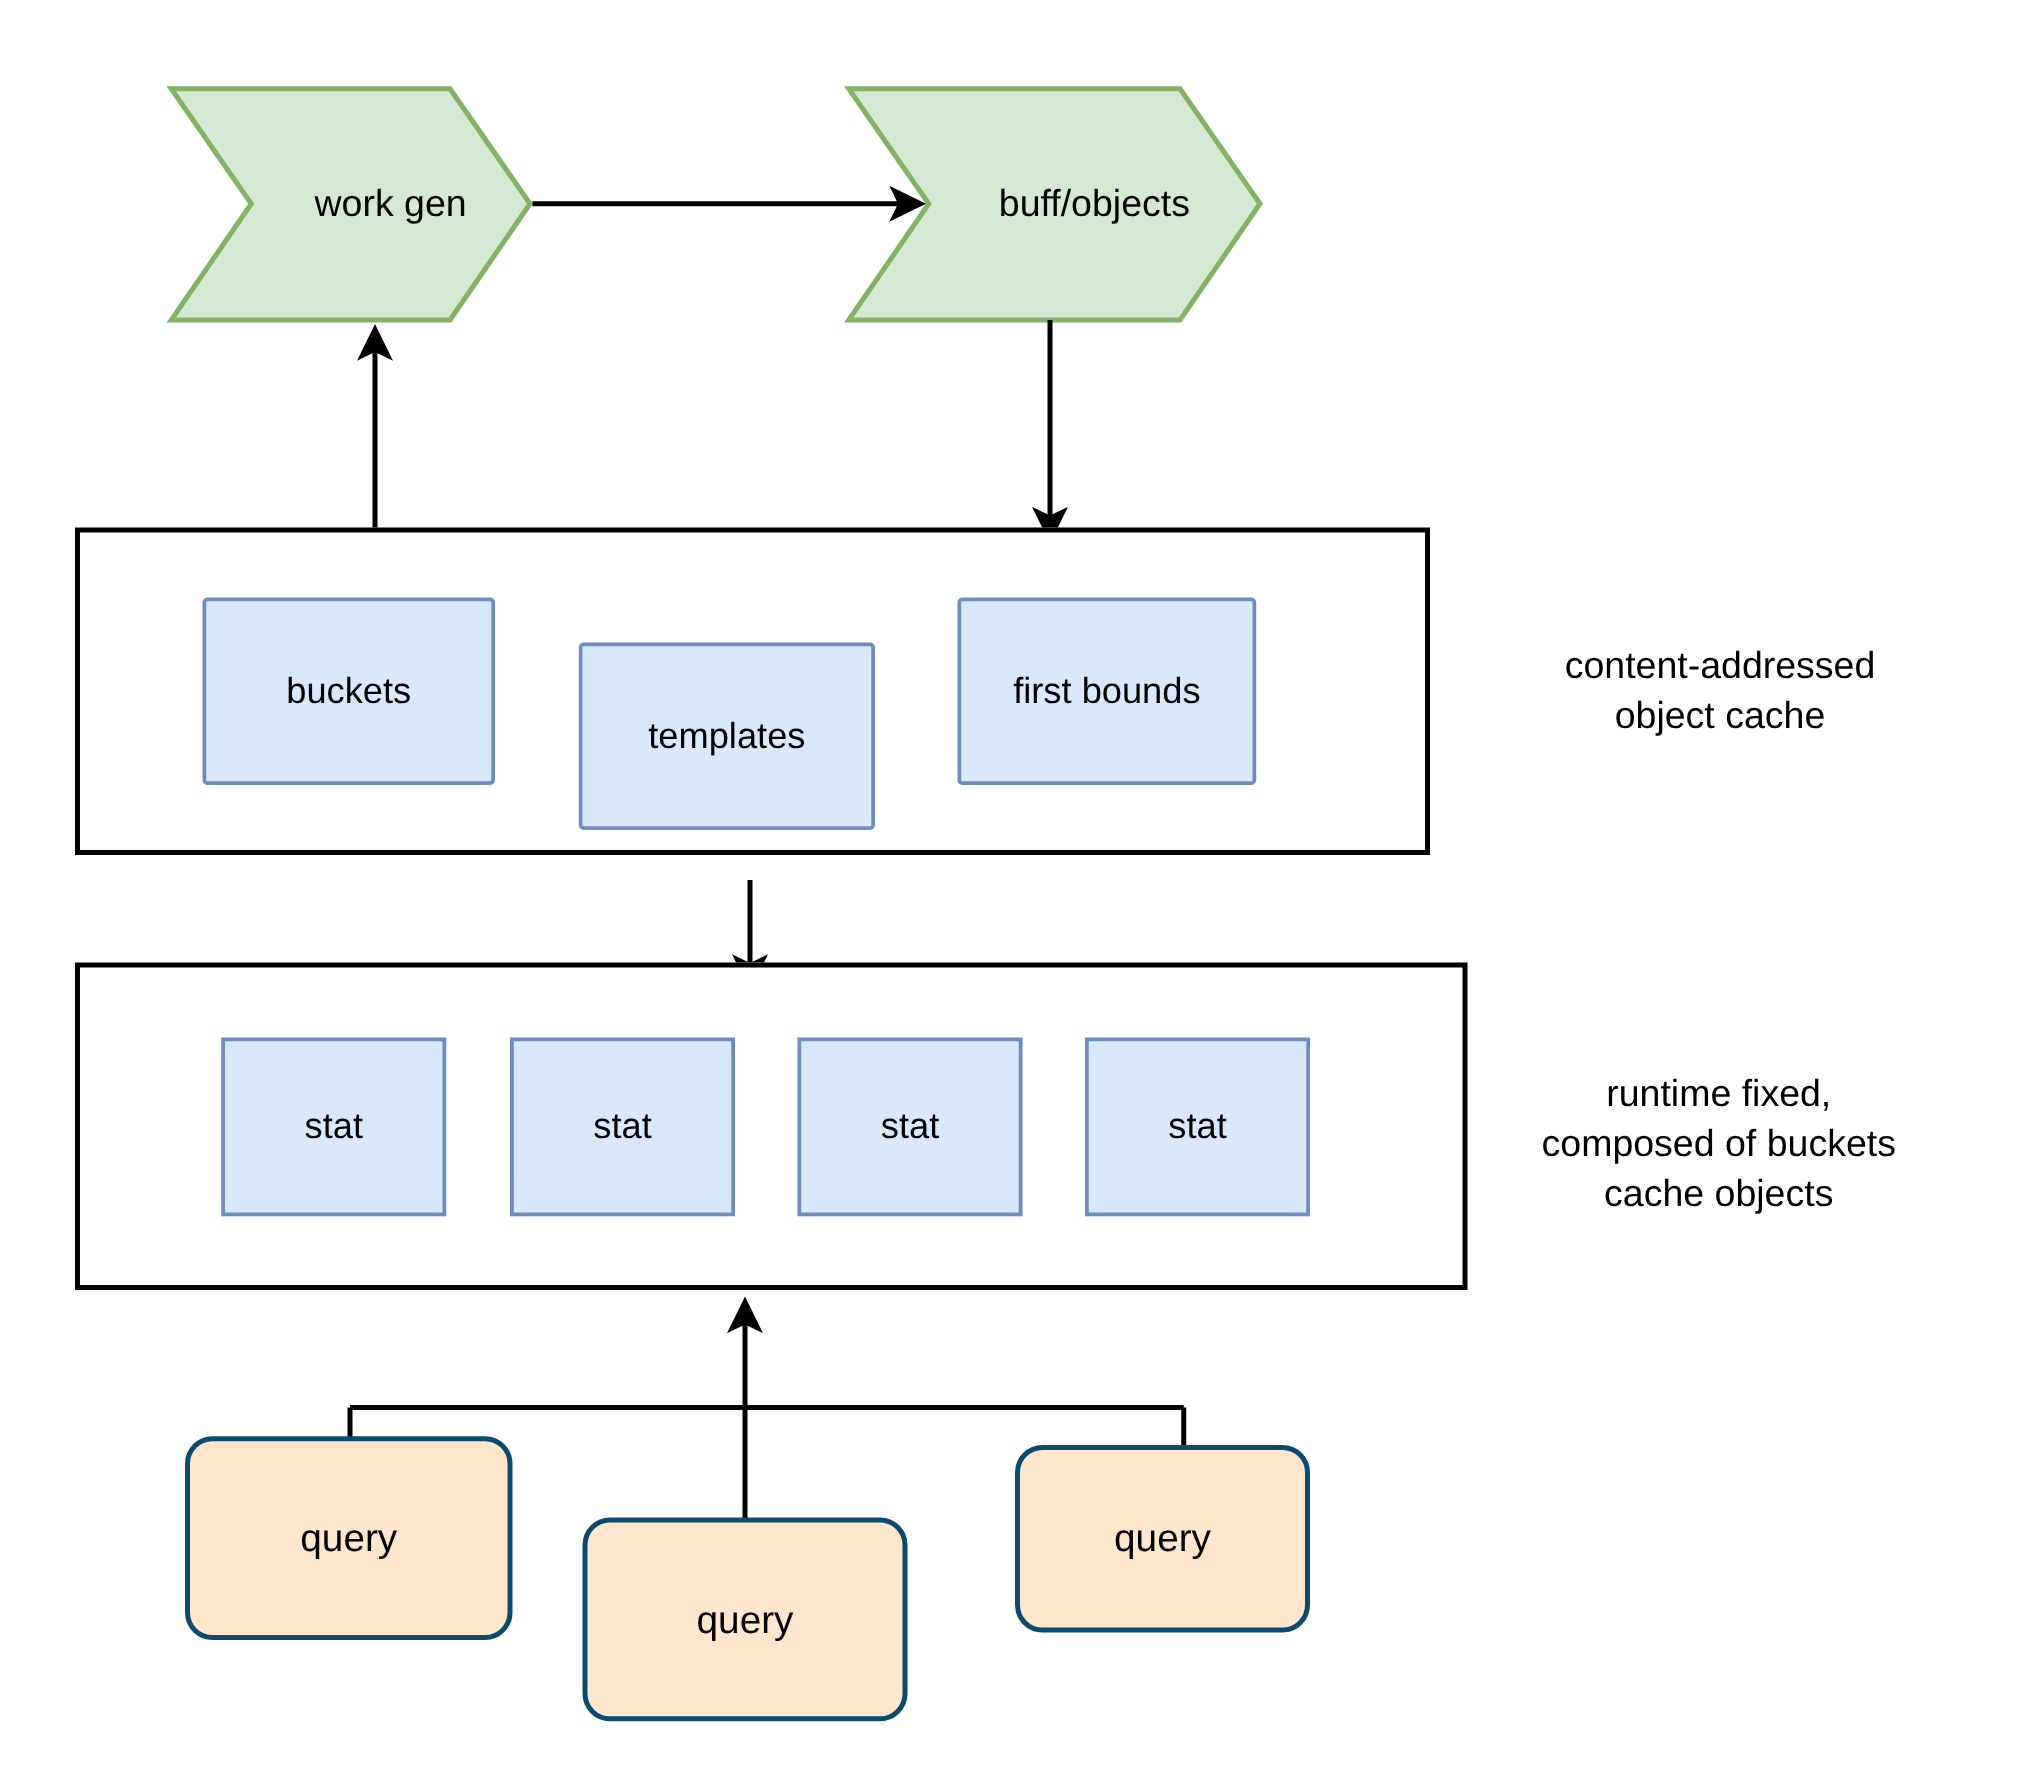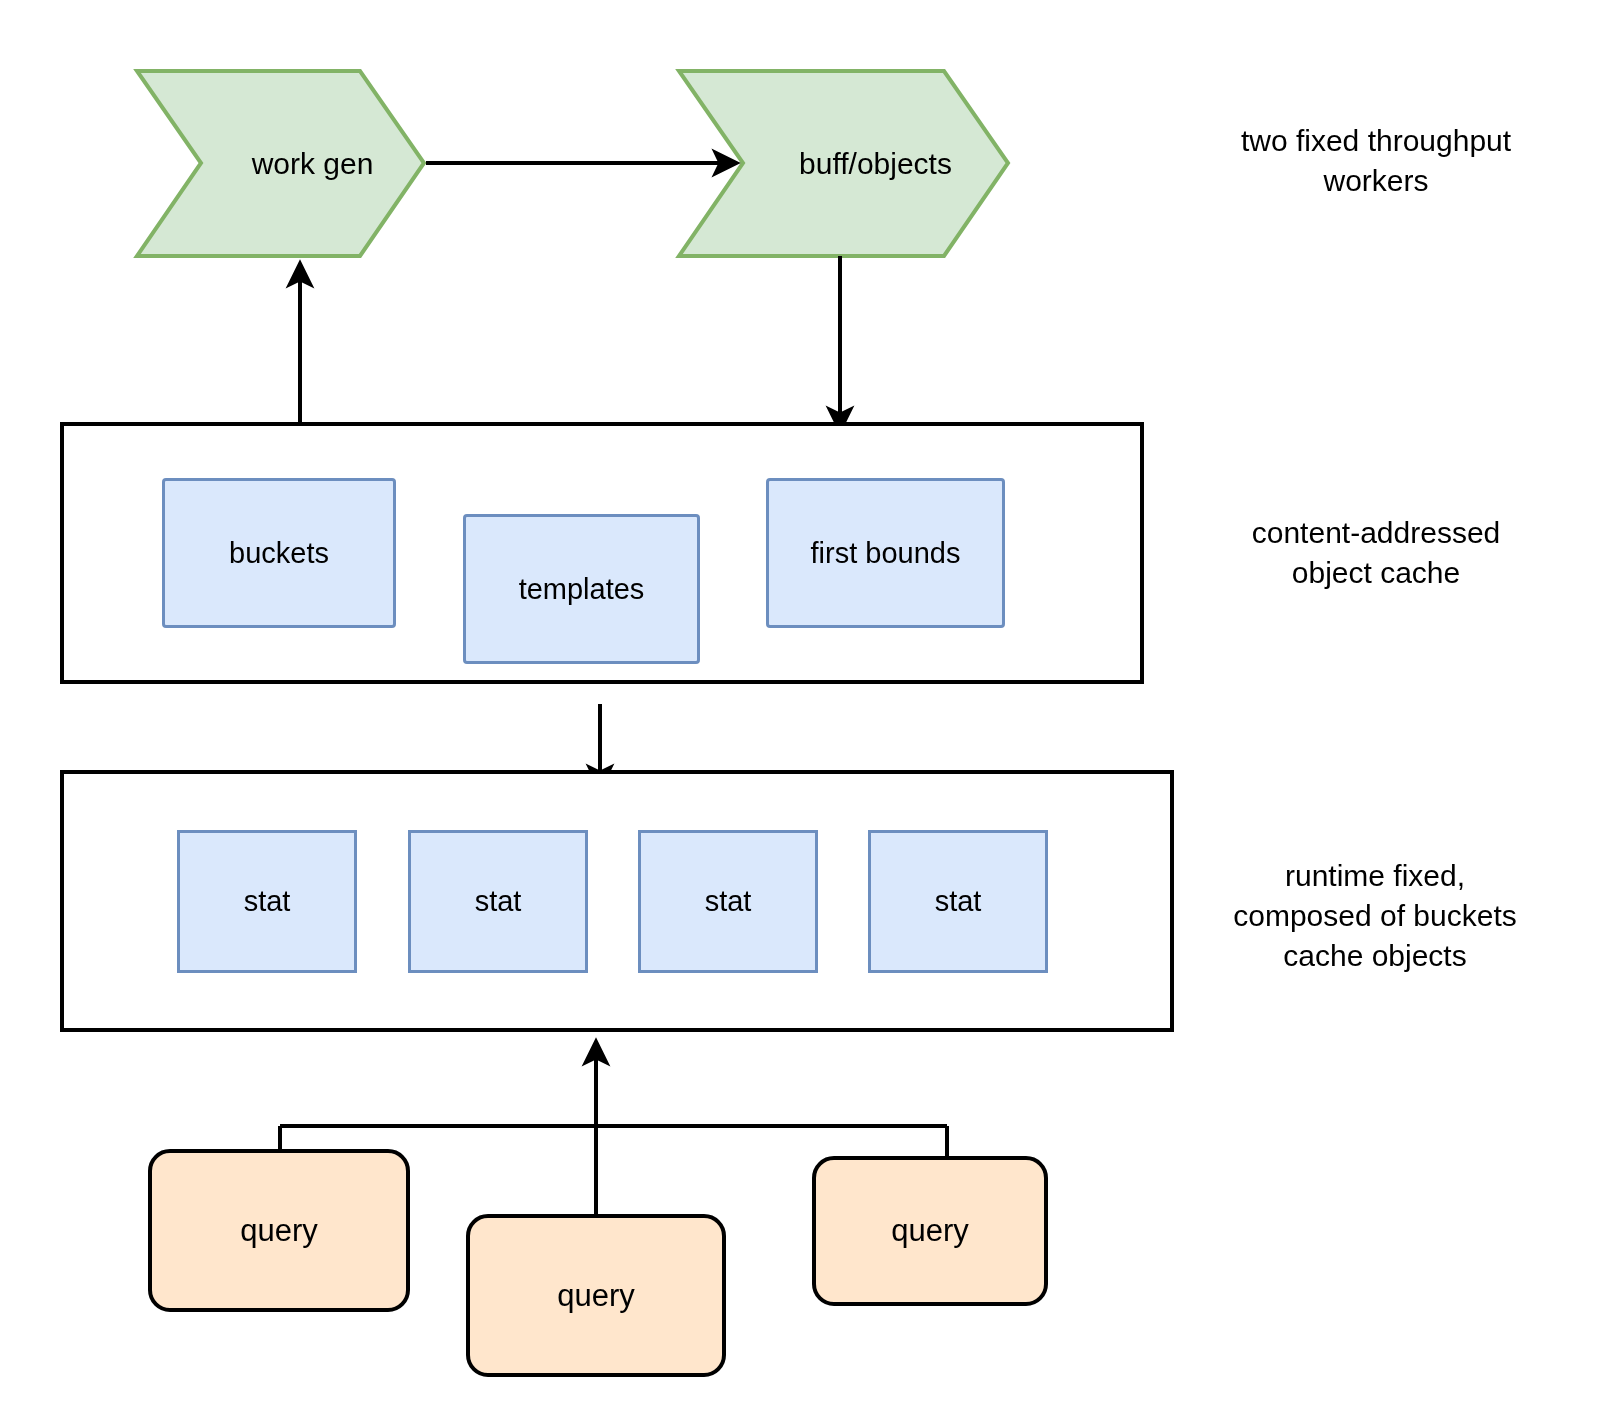--- a/index.html
+++ b/index.html
@@ -55,21 +55,21 @@
     box-sizing:border-box;
     display:flex;align-items:center;justify-content:center;
     font-size:29px;
     margin-left:16px;
   }
 
   
   .querybox{
     position:absolute;
     background:#ffe6cc;
-    border:4px solid #000000;
+    border:4px solid #0c4a6e;
     border-radius:22px;
     box-sizing:border-box;
     display:flex;align-items:center;justify-content:center;
     font-size:31px;
   }
 
   
   .annotation{
     position:absolute;
     font-size:30px;
@@ -154,24 +154,20 @@
   </div>
 
   <div class="querybox" style="left:466px;top:1198px;width:260px;height:163px;">
     <span>query</span>
   </div>
 
   <div class="querybox" style="left:812px;top:1140px;width:236px;height:150px;">
     <span>query</span>
   </div>
 
-  <div class="annotation" style="left:1166px;top:105px;width:420px;">
-    <div>two fixed throughput</div>
-    <div>workers</div>
-  </div>
 
   <div class="annotation" style="left:1166px;top:497px;width:420px;">
     <div>content-addressed</div>
     <div>object cache</div>
   </div>
 
   <div class="annotation" style="left:1150px;top:840px;width:450px;">
     <div>runtime fixed,</div>
     <div>composed of buckets</div>
     <div>cache objects</div>

